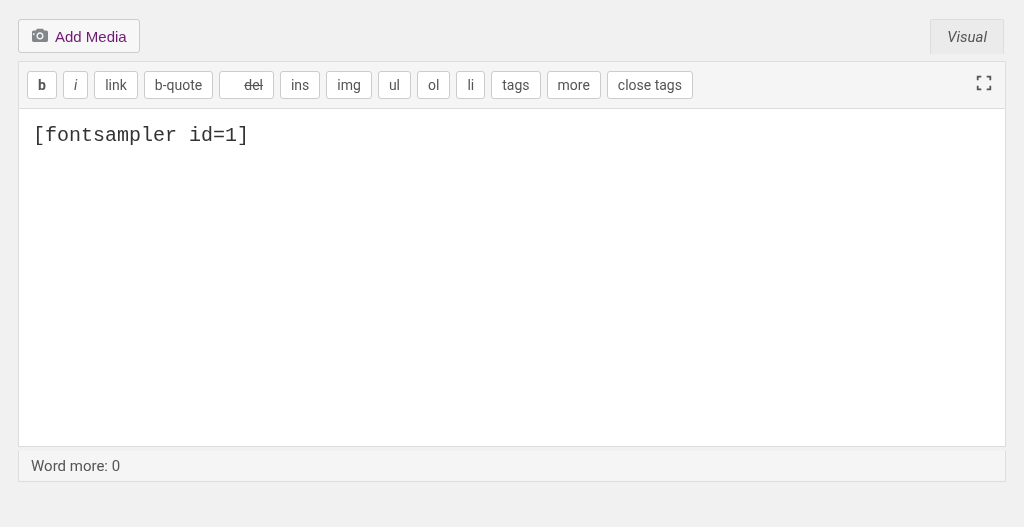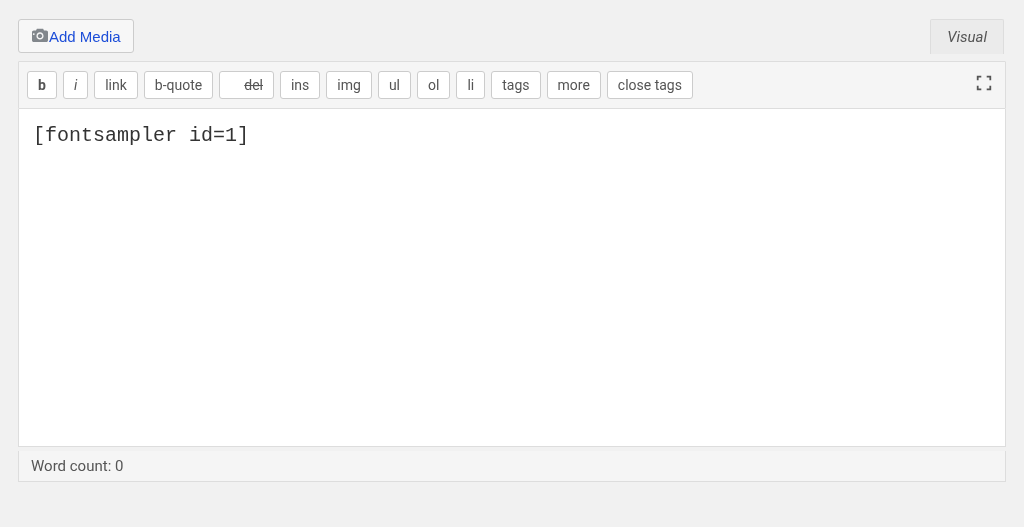--- a/index.html
+++ b/index.html
@@ -10,27 +10,27 @@
       height: 527px;
       padding: 18px;
       color: #32373c;
     }
     .editor-container {
       width: 100%;
     }
     .add-media-btn {
       display: inline-flex;
       align-items: center;
-      gap: 0;
+      gap: 6px;
       background: #f7f7f7;
       border: 1px solid #ccc;
       border-radius: 3px;
       padding: 7px 12px;
       font-size: 15px;
-      color: #1d4ed8;
+      color: #701a75;
       cursor: pointer;
       line-height: 1;
     }
     .add-media-icon { color: #82878c; }
     .top-row {
       display: flex;
       justify-content: space-between;
       align-items: flex-end;
       margin-bottom: 8px;
     }
@@ -166,18 +166,18 @@
           <path d="M3 7V3h4M17 7V3h-4M3 13v4h4M17 13v4h-4"></path>
         </svg>
       </span>
     </div>
   </div>
 
   <textarea class="content-area" id="textarea-content" style="">[fontsampler id=1]</textarea>
 
   <div class="status-bar">
     <div>
-      <span>Word count:</span>
+      <span>Word more:</span>
       <span>0</span>
     </div>
   </div>
 
 </div>
 
 </body></html>

